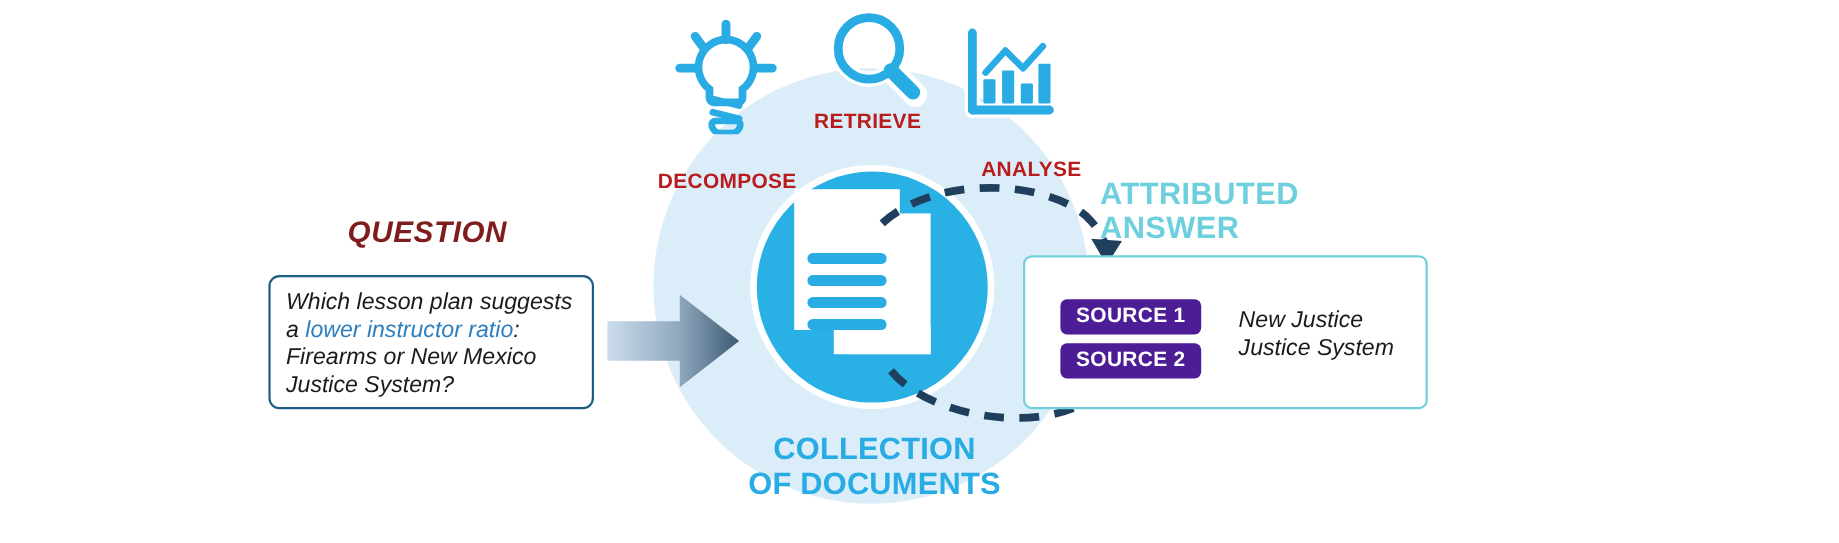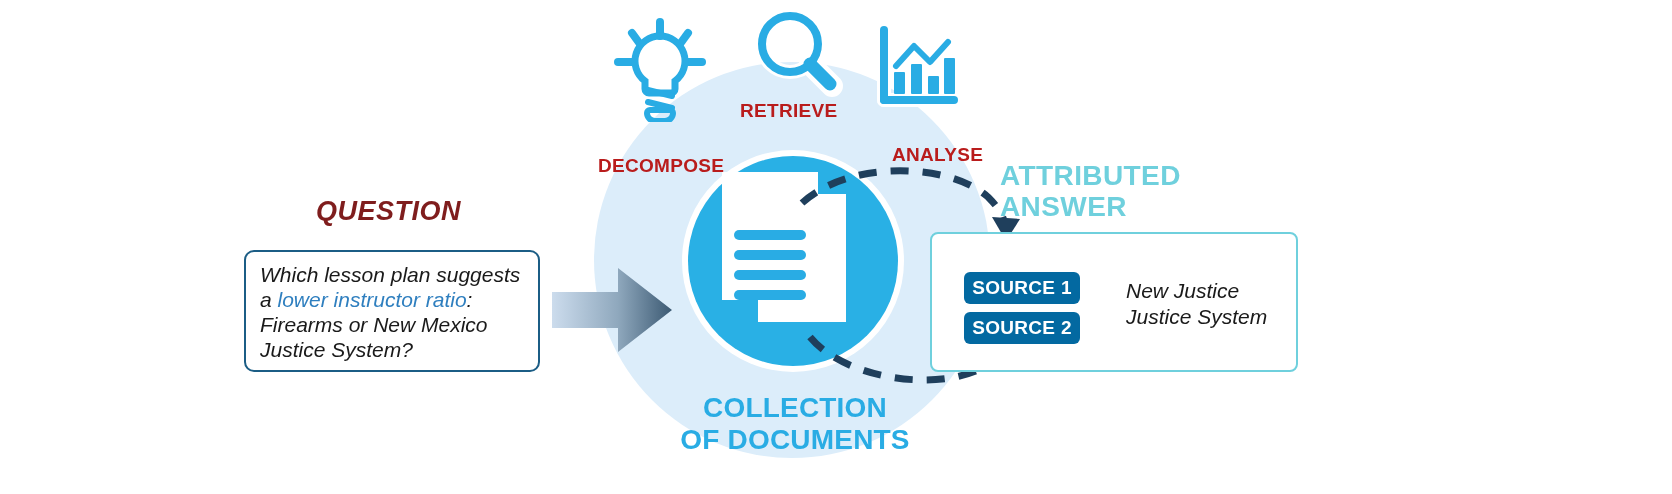--- a/index.html
+++ b/index.html
@@ -165,24 +165,24 @@
     width: 368px;
     height: 140px;
     border: 2px solid #6fd0dd;
     border-radius: 8px;
     background: #ffffff;
     box-sizing: border-box;
   }
   .source-badge {
     position: absolute;
     left: 32px;
-    width: 116px;
+    width: 128px;
     height: 32px;
     border-radius: 6px;
-    background: #0369a1;
+    background: #4c1d95;
     color: #ffffff;
     font-weight: bold;
     font-size: 19px;
     text-align: center;
     line-height: 32px;
     letter-spacing: 0.3px;
   }
   #badge-1 { top: 38px; }
   #badge-2 { top: 78px; }
   .answer-text {

